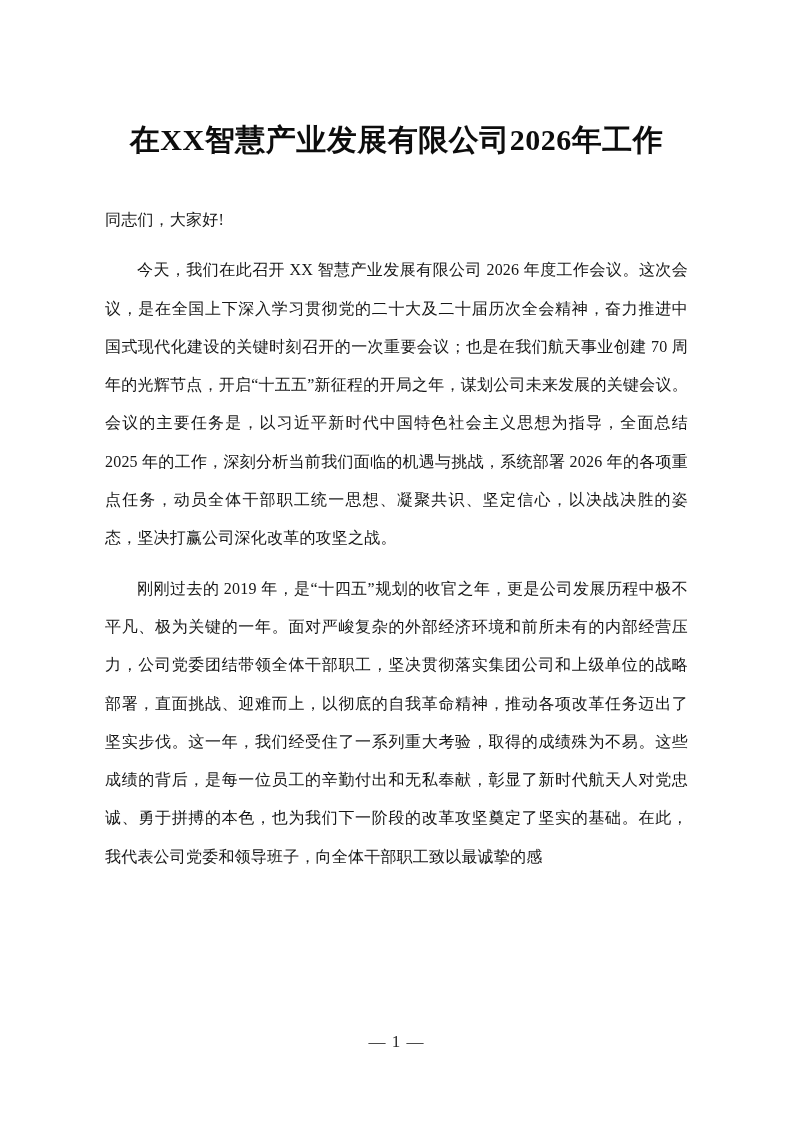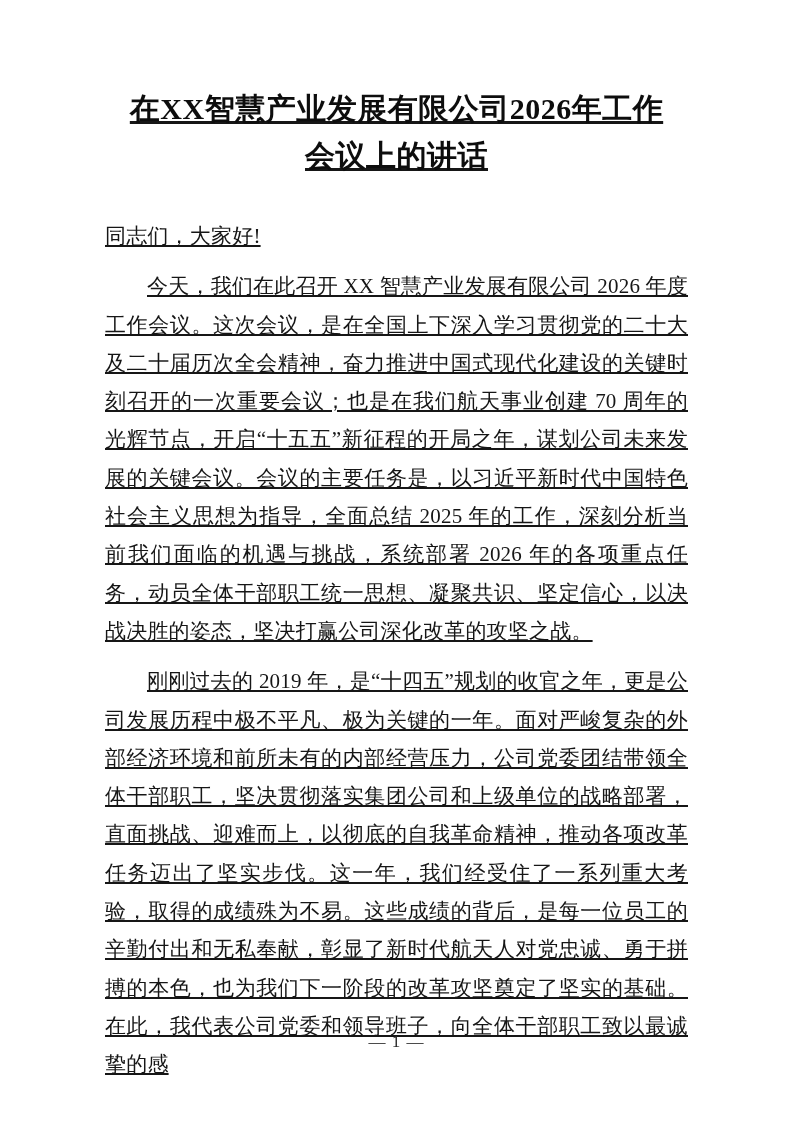--- a/index.html
+++ b/index.html
@@ -12,38 +12,37 @@
     width: 793px;
     height: 1122px;
     background: #ffffff;
     overflow: hidden;
     font-family: "Liberation Serif", "DejaVu Serif", serif;
     color: #161616;
   }
   .content {
     position: absolute;
     left: 105px;
-    top: 85px;
+    top: 116px;
     width: 583px;
-    text-decoration: underline;
   }
   .doc-title {
     font-size: 30px;
     line-height: 47px;
     font-weight: 700;
     text-align: center;
     letter-spacing: 0.5px;
     color: #0d0d0d;
   }
   .body-text {
     margin-top: 38px;
   }
   .body-text p {
     margin: 0;
-    font-size: 21px;
+    font-size: 16px;
     line-height: 38.3px;
     text-align: justify;
     text-justify: inter-character;
     letter-spacing: 0.2px;
   }
   .body-text p.indent {
     text-indent: 2em;
     margin-top: 12px;
   }
   .footer {
@@ -59,21 +58,20 @@
   }
 </style>
 </head>
 <body>
 
 <div class="page">
   <div class="content">
 
     <div class="doc-title">
       <div>在XX智慧产业发展有限公司2026年工作</div>
-      <div>会议上的讲话</div>
     </div>
 
     <div class="body-text">
       <p>同志们，大家好!</p>
       <p class="indent">今天，我们在此召开 XX 智慧产业发展有限公司 2026 年度工作会议。这次会议，是在全国上下深入学习贯彻党的二十大及二十届历次全会精神，奋力推进中国式现代化建设的关键时刻召开的一次重要会议；也是在我们航天事业创建 70 周年的光辉节点，开启“十五五”新征程的开局之年，谋划公司未来发展的关键会议。会议的主要任务是，以习近平新时代中国特色社会主义思想为指导，全面总结 2025 年的工作，深刻分析当前我们面临的机遇与挑战，系统部署 2026 年的各项重点任务，动员全体干部职工统一思想、凝聚共识、坚定信心，以决战决胜的姿态，坚决打赢公司深化改革的攻坚之战。</p>
       <p class="indent">刚刚过去的 2019 年，是“十四五”规划的收官之年，更是公司发展历程中极不平凡、极为关键的一年。面对严峻复杂的外部经济环境和前所未有的内部经营压力，公司党委团结带领全体干部职工，坚决贯彻落实集团公司和上级单位的战略部署，直面挑战、迎难而上，以彻底的自我革命精神，推动各项改革任务迈出了坚实步伐。这一年，我们经受住了一系列重大考验，取得的成绩殊为不易。这些成绩的背后，是每一位员工的辛勤付出和无私奉献，彰显了新时代航天人对党忠诚、勇于拼搏的本色，也为我们下一阶段的改革攻坚奠定了坚实的基础。在此，我代表公司党委和领导班子，向全体干部职工致以最诚挚的感</p>
     </div>
 
   </div>
 

